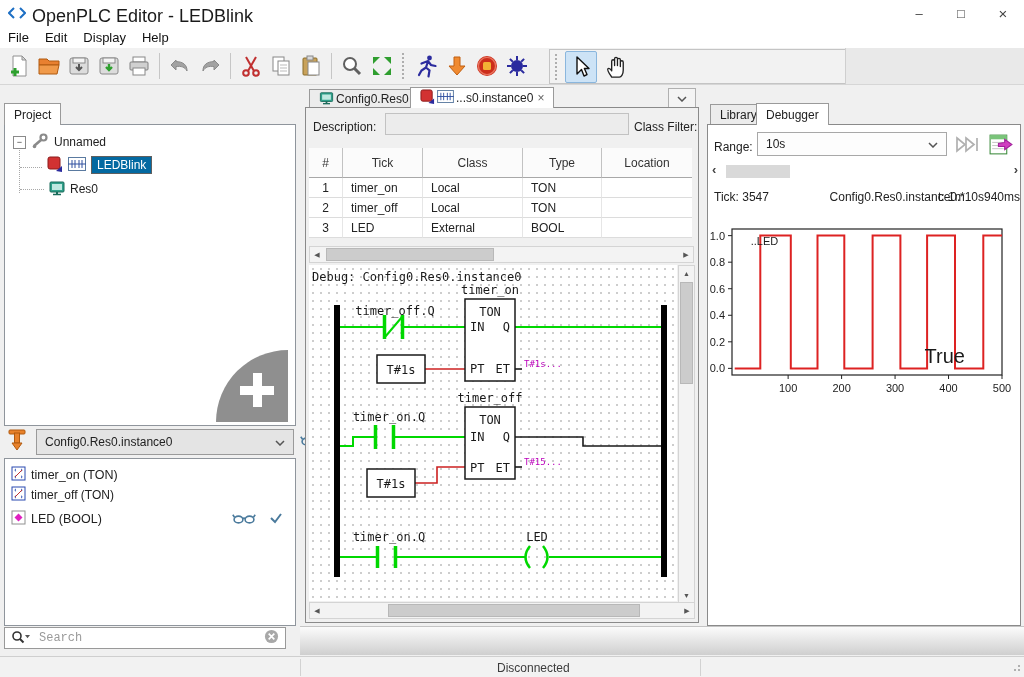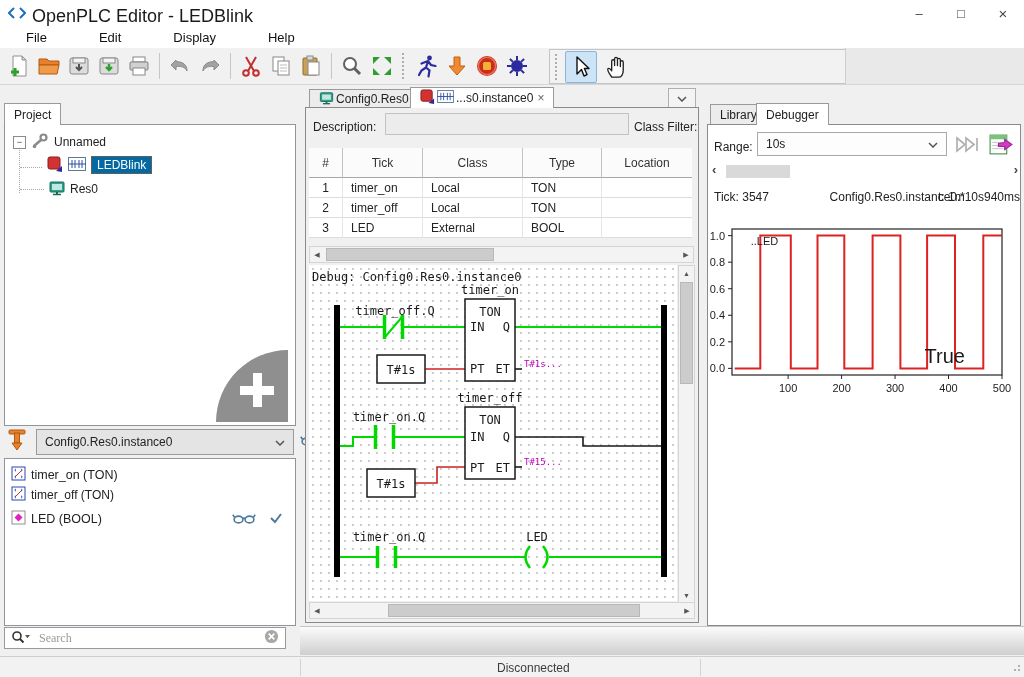--- a/index.html
+++ b/index.html
@@ -4,21 +4,21 @@
 <style>
   html,body{margin:0;padding:0;background:#d8d8d8}
   #app{position:relative;width:1024px;height:677px;background:#f0f0f0;overflow:hidden;
        font-family:"Liberation Sans",sans-serif;font-size:12px;color:#222}
   .abs{position:absolute}
   .flex{display:flex;align-items:center}
   
   .titlebar{left:0;top:0;width:1024px;height:26px;background:#fff}
   .wbtn{width:42px;height:26px;display:flex;align-items:center;justify-content:center;color:#444;font-size:13px}
   .menubar{left:0;top:26px;width:1024px;height:22px;background:#fff;display:flex;align-items:center}
-  .menuitem{padding:0 26px;font-size:13px;color:#111}
+  .menuitem{padding:0 8px;font-size:13px;color:#111}
   
   .toolbar{left:0;top:48px;width:1024px;height:36px;background:#f1f1f1;border-bottom:1px solid #d6d6d6}
   .tbtn{width:30px;height:30px;display:flex;align-items:center;justify-content:center;border-radius:2px}
   .tbtn.sel{background:#cde3f6;border:1px solid #8ab6dd}
   .tsep{width:1px;height:26px;background:#c6c6c6;margin:0 5px}
   .tdots{width:3px;height:26px;border-left:2px dotted #aeaeae;margin:0 5px}
   .tgroup{position:absolute;left:549px;top:49px;width:296px;height:33px;border:1px solid #c4c4c4;background:#f2f2f2;display:flex;align-items:center}
   
   .panelbox{position:absolute;background:#fff;border:1px solid #8f959c}
   .tab{position:absolute;display:flex;align-items:center;gap:2px;padding:0 9px;border:1px solid #9a9a9a;border-bottom:none;background:#ececec;font-size:12px}
@@ -41,21 +41,21 @@
           background-image:radial-gradient(#cdcdcd 1px,transparent 1px);background-size:8px 8px;overflow:hidden}
   .gw2{stroke:#00d800;stroke-width:2;fill:none}
   .gw3{stroke:#00d800;stroke-width:3.5;fill:none}
   .bw{stroke:#1a1a1a;stroke-width:1.6;fill:none}
   .rw{stroke:#cc2020;stroke-width:1.6;fill:none}
   .lt{font:12px "DejaVu Sans Mono",monospace;fill:#1a1a1a}
   .mt{font:9px "DejaVu Sans Mono",monospace;fill:#bb00bb}
   
   .rngselect{position:absolute;left:757px;top:132px;width:190px;height:24px;background:#fdfdfd;border:1px solid #a8a8a8;display:flex;align-items:center;justify-content:space-between;padding:0 8px;box-sizing:border-box}
   .statusbar{position:absolute;left:0;top:656px;width:1024px;height:21px;background:#f2f2f2;border-top:1px solid #cfcfcf}
-  input.searchfld{border:none;outline:none;background:transparent;font-family:Liberation Serif, serif;font-size:12px;color:#8b5cf6;flex:1}
+  input.searchfld{border:none;outline:none;background:transparent;font-family:Liberation Mono, monospace;font-size:12px;color:#8b5cf6;flex:1}
   input.searchfld::placeholder{color:#9a9a9a}
   .descinput{position:absolute;left:385px;top:113px;width:244px;height:22px;background:#ececec;border:1px solid #c2c2c2;font-family:"Liberation Sans",sans-serif;font-size:12px;padding:0 6px;box-sizing:border-box}
 </style>
 </head>
 <body>
 
 <div id="app">
 
   <div class="abs titlebar flex">
     <span class="abs" style="left:8px;top:6px">

